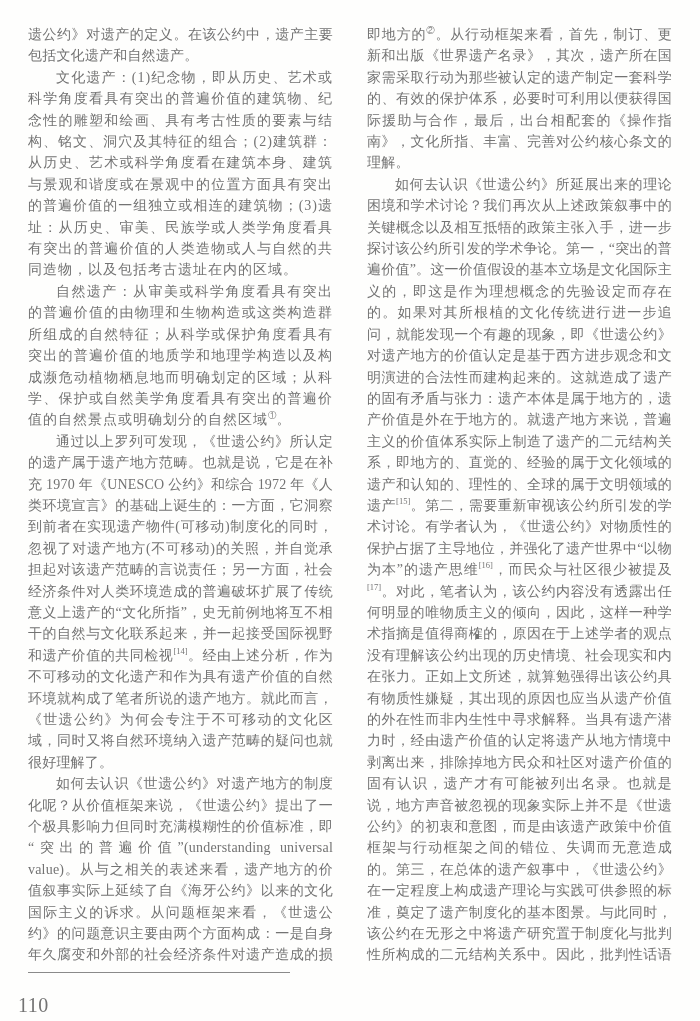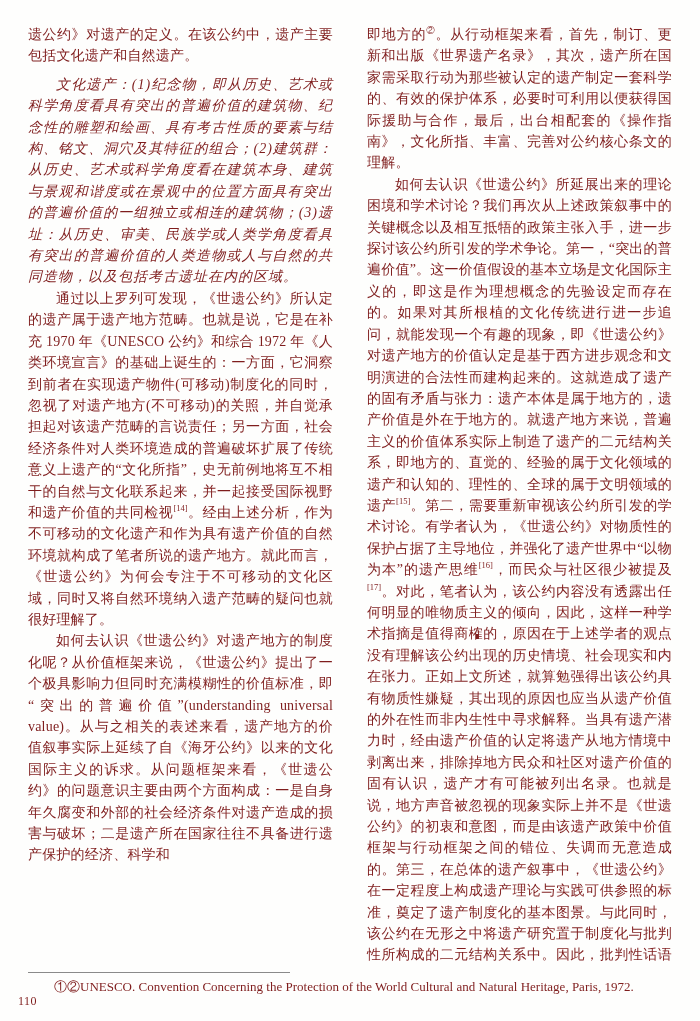--- a/index.html
+++ b/index.html
@@ -2,21 +2,21 @@
 <html lang="zh"><head>
 <meta charset="utf-8">
 <style>
   html, body { margin: 0; padding: 0; background: #e8e8e8; }
   .page {
     position: relative;
     width: 700px;
     height: 1021px;
     margin: 0 auto;
     background: #fefefd;
-    color: #7f1d1d;
+    color: #737373;
     font-family: "Liberation Serif", "DejaVu Serif", serif;
     overflow: hidden;
   }
   .columns {
     position: absolute;
     top: 24px;
     left: 28px;
     width: 644px;
     height: 944px;
     display: flex;
@@ -26,23 +26,21 @@
   .col {
     width: 305px;
     text-align: justify;
     font-size: 14px;
     line-height: 21.4px;
     letter-spacing: 0.2px;
   }
   .col p { margin: 0; padding: 0; text-indent: 0; }
   .col p.indent { text-indent: 2em; }
   .col p.quote {
-    font-style: italic;
     letter-spacing: 1px;
-    margin-top: 7px;
   }
   sup {
     font-size: 8.5px;
     line-height: 0;
     vertical-align: super;
     letter-spacing: 0;
   }
   .footnote-rule {
     position: absolute;
     left: 28px;
@@ -59,36 +57,36 @@
     font-size: 13px;
     line-height: 17px;
     text-indent: 2em;
     white-space: nowrap;
     overflow: hidden;
   }
   .page-number {
     position: absolute;
     left: 18px;
     top: 994px;
-    font-size: 12px;
+    font-size: 20px;
     letter-spacing: 0.5px;
   }
 </style>
 </head>
 <body>
 
 <div class="page">
   <div class="columns">
     <div class="col">
         <p class="body"><span>遗公约》对遗产的定义。在该公约中，遗产主要包括文化遗产和自然遗产。</span></p>
         <p class="quote indent"><span>文化遗产：(1)纪念物，即从历史、艺术或科学角度看具有突出的普遍价值的建筑物、纪念性的雕塑和绘画、具有考古性质的要素与结构、铭文、洞穴及其特征的组合；(2)建筑群：从历史、艺术或科学角度看在建筑本身、建筑与景观和谐度或在景观中的位置方面具有突出的普遍价值的一组独立或相连的建筑物；(3)遗址：从历史、审美、民族学或人类学角度看具有突出的普遍价值的人类造物或人与自然的共同造物，以及包括考古遗址在内的区域。</span></p>
+        <p class="quote indent"><span>自然遗产：从审美或科学角度看具有突出的普遍价值的由物理和生物构造或这类构造群所组成的自然特征；从科学或保护角度看具有突出的普遍价值的地质学和地理学构造以及构成濒危动植物栖息地而明确划定的区域；从科学、保护或自然美学角度看具有突出的普遍价值的自然景点或明确划分的自然区域</span><sup>①</sup><span>。</span></p>
         <p class="body indent"><span>通过以上罗列可发现，《世遗公约》所认定的遗产属于遗产地方范畴。也就是说，它是在补充 1970 年《UNESCO 公约》和综合 1972 年《人类环境宣言》的基础上诞生的：一方面，它洞察到前者在实现遗产物件(可移动)制度化的同时，忽视了对遗产地方(不可移动)的关照，并自觉承担起对该遗产范畴的言说责任；另一方面，社会经济条件对人类环境造成的普遍破坏扩展了传统意义上遗产的“文化所指”，史无前例地将互不相干的自然与文化联系起来，并一起接受国际视野和遗产价值的共同检视</span><sup>[14]</sup><span>。经由上述分析，作为不可移动的文化遗产和作为具有遗产价值的自然环境就构成了笔者所说的遗产地方。就此而言，《世遗公约》为何会专注于不可移动的文化区域，同时又将自然环境纳入遗产范畴的疑问也就很好理解了。</span></p>
         <p class="body indent"><span>如何去认识《世遗公约》对遗产地方的制度化呢？从价值框架来说，《世遗公约》提出了一个极具影响力但同时充满模糊性的价值标准，即“突出的普遍价值”(understanding universal value)。从与之相关的表述来看，遗产地方的价值叙事实际上延续了自《海牙公约》以来的文化国际主义的诉求。从问题框架来看，《世遗公约》的问题意识主要由两个方面构成：一是自身年久腐变和外部的社会经济条件对遗产造成的损害与破坏；二是遗产所在国家往往不具备进行遗产保护的经济、科学和</span></p>
       </div>
     <div class="col">
         <p class="body"><span>即地方的</span><sup>②</sup><span>。从行动框架来看，首先，制订、更新和出版《世界遗产名录》，其次，遗产所在国家需采取行动为那些被认定的遗产制定一套科学的、有效的保护体系，必要时可利用以便获得国际援助与合作，最后，出台相配套的《操作指南》，文化所指、丰富、完善对公约核心条文的理解。</span></p>
         <p class="body indent"><span>如何去认识《世遗公约》所延展出来的理论困境和学术讨论？我们再次从上述政策叙事中的关键概念以及相互抵牾的政策主张入手，进一步探讨该公约所引发的学术争论。第一，“突出的普遍价值”。这一价值假设的基本立场是文化国际主义的，即这是作为理想概念的先验设定而存在的。如果对其所根植的文化传统进行进一步追问，就能发现一个有趣的现象，即《世遗公约》对遗产地方的价值认定是基于西方进步观念和文明演进的合法性而建构起来的。这就造成了遗产的固有矛盾与张力：遗产本体是属于地方的，遗产价值是外在于地方的。就遗产地方来说，普遍主义的价值体系实际上制造了遗产的二元结构关系，即地方的、直觉的、经验的属于文化领域的遗产和认知的、理性的、全球的属于文明领域的遗产</span><sup>[15]</sup><span>。第二，需要重新审视该公约所引发的学术讨论。有学者认为，《世遗公约》对物质性的保护占据了主导地位，并强化了遗产世界中“以物为本”的遗产思维</span><sup>[16]</sup><span>，而民众与社区很少被提及</span><sup>[17]</sup><span>。对此，笔者认为，该公约内容没有透露出任何明显的唯物质主义的倾向，因此，这样一种学术指摘是值得商榷的，原因在于上述学者的观点没有理解该公约出现的历史情境、社会现实和内在张力。正如上文所述，就算勉强得出该公约具有物质性嫌疑，其出现的原因也应当从遗产价值的外在性而非内生性中寻求解释。当具有遗产潜力时，经由遗产价值的认定将遗产从地方情境中剥离出来，排除掉地方民众和社区对遗产价值的固有认识，遗产才有可能被列出名录。也就是说，地方声音被忽视的现象实际上并不是《世遗公约》的初衷和意图，而是由该遗产政策中价值框架与行动框架之间的错位、失调而无意造成的。第三，在总体的遗产叙事中，《世遗公约》在一定程度上构成遗产理论与实践可供参照的标准，奠定了遗产制度化的基本图景。与此同时，该公约在无形之中将遗产研究置于制度化与批判性所构成的二元结构关系中。因此，批判性话语分析的遗产主张往往都是从该公约中寻求自身得以可能的合法性资源。</span></p>
       </div>
   </div>
   <div class="footnote-rule"></div>
-  <div class="footnote">①②UNESCO. Convention Concerning the Protection of the World Cultural and Natural Heritage, Paris, 1972.</div>
   <div class="page-number">110</div>
 </div>
 
 </body></html>

